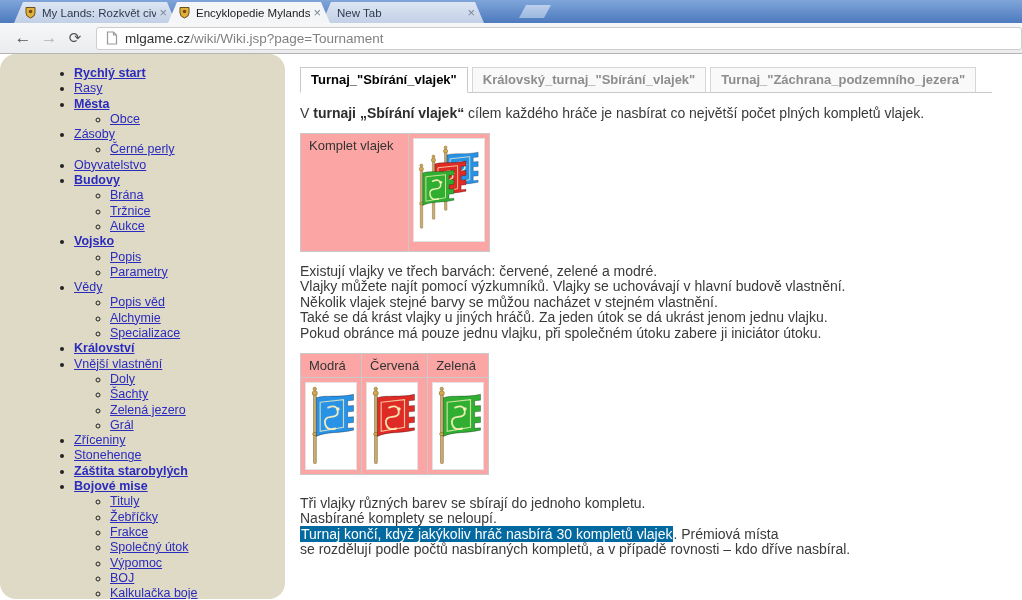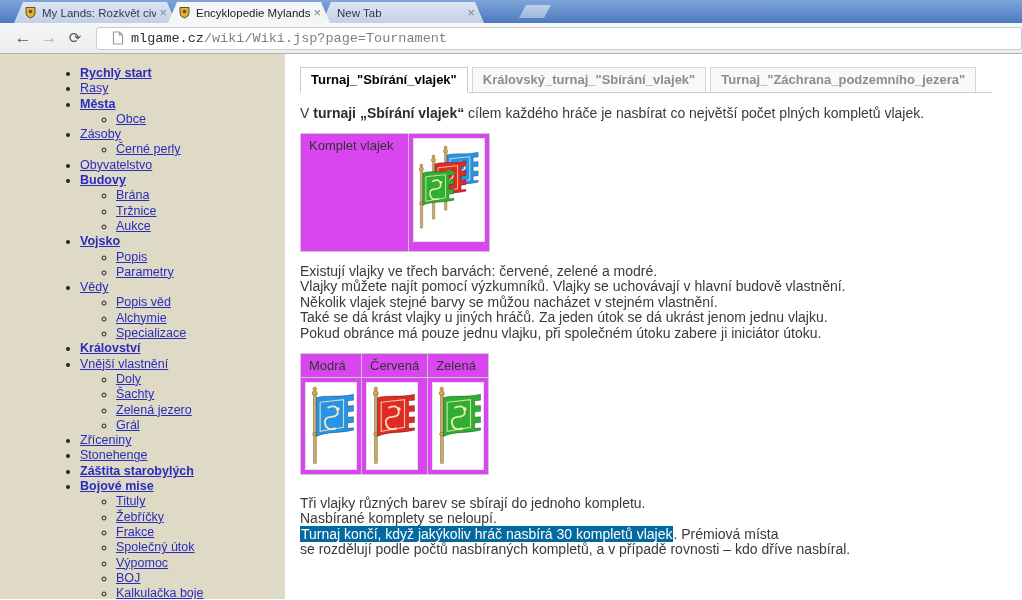--- a/index.html
+++ b/index.html
@@ -46,32 +46,33 @@
     height:31px; background:linear-gradient(#f6f7f8,#ebecee);
     border-bottom:1px solid #b4b4b4;
     display:flex; align-items:center; padding:0 0 0 10px;
   }
   .navbtn { font-size:17px; width:26px; text-align:center; color:#545454; cursor:pointer; }
   .navbtn.disabled { color:#b3b3b3; }
   .navbtn.reload { font-size:15px; }
   .addressbar {
     flex:1; height:23px; margin:0 0 0 8px;
     background:#fff; border:1px solid #cdcdcd; border-radius:3px;
-    display:flex; align-items:center; padding:0 15px; cursor:text;font-family:Liberation Mono, monospace;
+    display:flex; align-items:center; padding:0 9px; cursor:text;
   }
   .url { font-size:13.5px; margin-left:7px; white-space:nowrap; }
   .url .domain { color:#2f2f2f; }
   .url .path { color:#808080; }
 
   
   .page { display:flex; height:545px; }
 
   .sidebar {
     width:285px; flex:0 0 285px; overflow:hidden;
-    padding:12px 0 0 18px;
+    padding:12px 0 0 12px;
+    border-radius:16px;
   }
   .sidebar ul { margin:0; padding:0; }
   .sidebar li { font-size:12.5px; line-height:15.3px; color:#222; }
   .sidebar li.lvl1 { list-style:disc;   margin-left:62px; }
   .sidebar li.lvl2 { list-style:circle; margin-left:98px; }
   .sidebar a { color:var(--link,#2b2bbd); text-decoration:underline; cursor:pointer; }
   .sidebar li.bold a { font-weight:bold; }
 
   .main { flex:1; padding:13px 18px 0 15px; color:#3a3a3a; overflow:hidden; }
 
@@ -88,21 +89,21 @@
   }
 
   .para { font-size:14px; line-height:15.6px; }
   .intro { margin-top:13px; }
   b.inline { color:#2e2e2e; }
 
   table.wiki { border-collapse:collapse; margin-top:11px; }
   table.wiki th, table.wiki td {
     border:1px solid #c9c9c9; padding:4px 8px;
     font-size:13px; color:#333; font-weight:normal; text-align:left;
-    vertical-align:top; background:#d946ef;
+    vertical-align:top; background:#fca5a5;
   }
   .imgbox { border:1px solid #e2e2e2; background:#fff; display:block; }
 
   .block1 { margin-top:12px; }
   .block2 { margin-top:21px; }
 
   .selected { color:#fff; padding:0 1px; }
 
   .gold { fill:#d2ac4e; stroke:#8a6a2f; stroke-width:0.8; }
   .pole { fill:#c9ae72; stroke:#96784a; stroke-width:0.8; }

